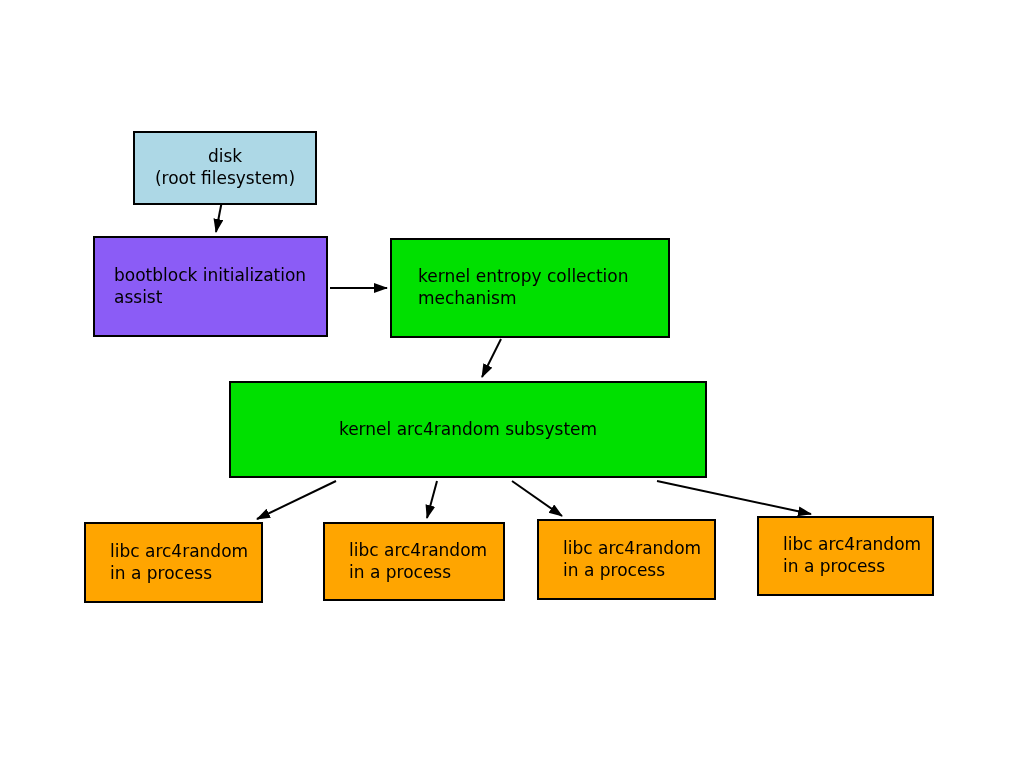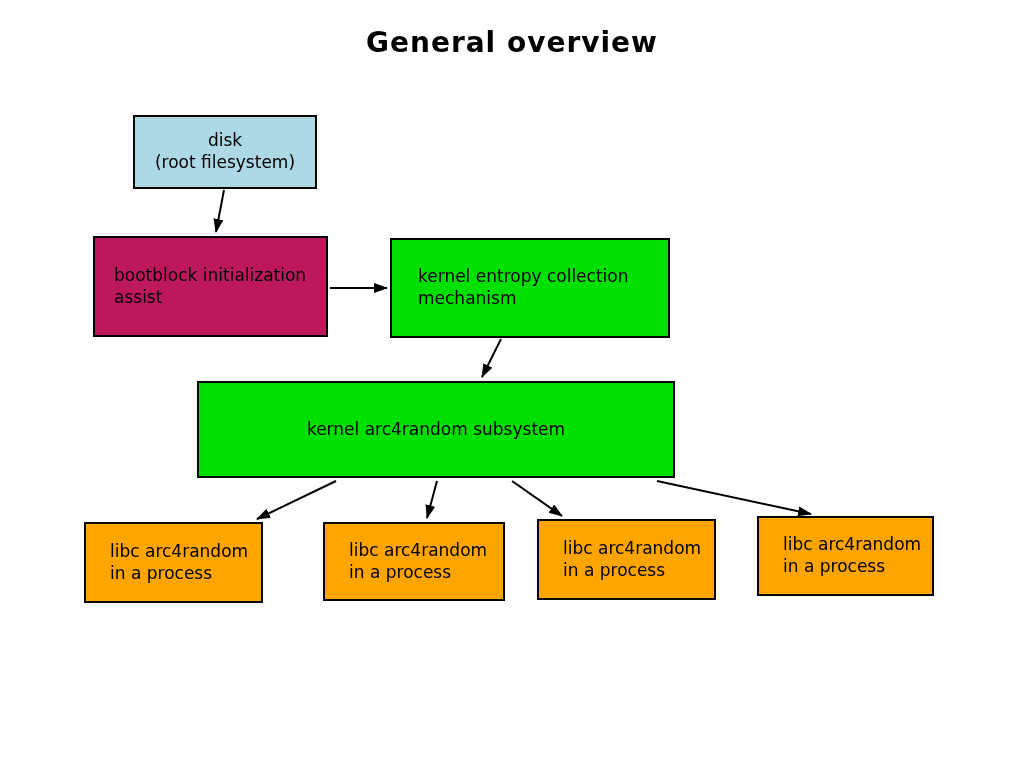--- a/index.html
+++ b/index.html
@@ -49,47 +49,46 @@
     height: 768px;
     pointer-events: none;
   }
   .arrow-layer line { stroke: #000000; stroke-width: 2; }
 </style>
 </head>
 <body>
 
 <div class="canvas">
 
-  <div class="diagram-title">General overview</div>
 
   <svg class="arrow-layer" viewBox="0 0 1024 768" xmlns="http://www.w3.org/2000/svg">
     <defs>
       <marker id="arrowhead" markerUnits="userSpaceOnUse" markerWidth="18" markerHeight="14" refX="13" refY="5" orient="auto">
         <path d="M0,0 L14,5 L0,10 Z" fill="#000000"></path>
       </marker>
     </defs>
     <line x1="224" y1="190" x2="216" y2="232" marker-end="url(#arrowhead)"></line>
     <line x1="330" y1="288" x2="387" y2="288" marker-end="url(#arrowhead)"></line>
     <line x1="501" y1="339" x2="482" y2="377" marker-end="url(#arrowhead)"></line>
     <line x1="336" y1="481" x2="257" y2="519" marker-end="url(#arrowhead)"></line>
     <line x1="437" y1="481" x2="427" y2="518" marker-end="url(#arrowhead)"></line>
     <line x1="512" y1="481" x2="562" y2="516" marker-end="url(#arrowhead)"></line>
     <line x1="657" y1="481" x2="811" y2="514" marker-end="url(#arrowhead)"></line>
   </svg>
 
-  <div class="node node-disk centered" style="background-color: rgb(173, 216, 230);">disk
+  <div class="node node-disk centered" style="background-color: rgb(173, 216, 230); margin-top: 16px;">disk
 (root filesystem)</div>
 
-  <div class="node node-bootblock" style="background-color: #be185d;">bootblock initialization
+  <div class="node node-bootblock" style="background-color: #8b5cf6;">bootblock initialization
 assist</div>
 
   <div class="node node-entropy" style="background-color: rgb(0, 224, 0);">kernel entropy collection
 mechanism</div>
 
-  <div class="node node-arc4 centered" style="background-color: rgb(0, 224, 0);">kernel arc4random subsystem</div>
+  <div class="node node-arc4 centered" style="background-color: rgb(0, 224, 0); margin-left: 32px;">kernel arc4random subsystem</div>
 
   <div class="node node-libc1" style="background-color: rgb(255, 165, 0);">libc arc4random
 in a process</div>
 
   <div class="node node-libc2" style="background-color: rgb(255, 165, 0);">libc arc4random
 in a process</div>
 
   <div class="node node-libc3" style="background-color: rgb(255, 165, 0);">libc arc4random
 in a process</div>
 

